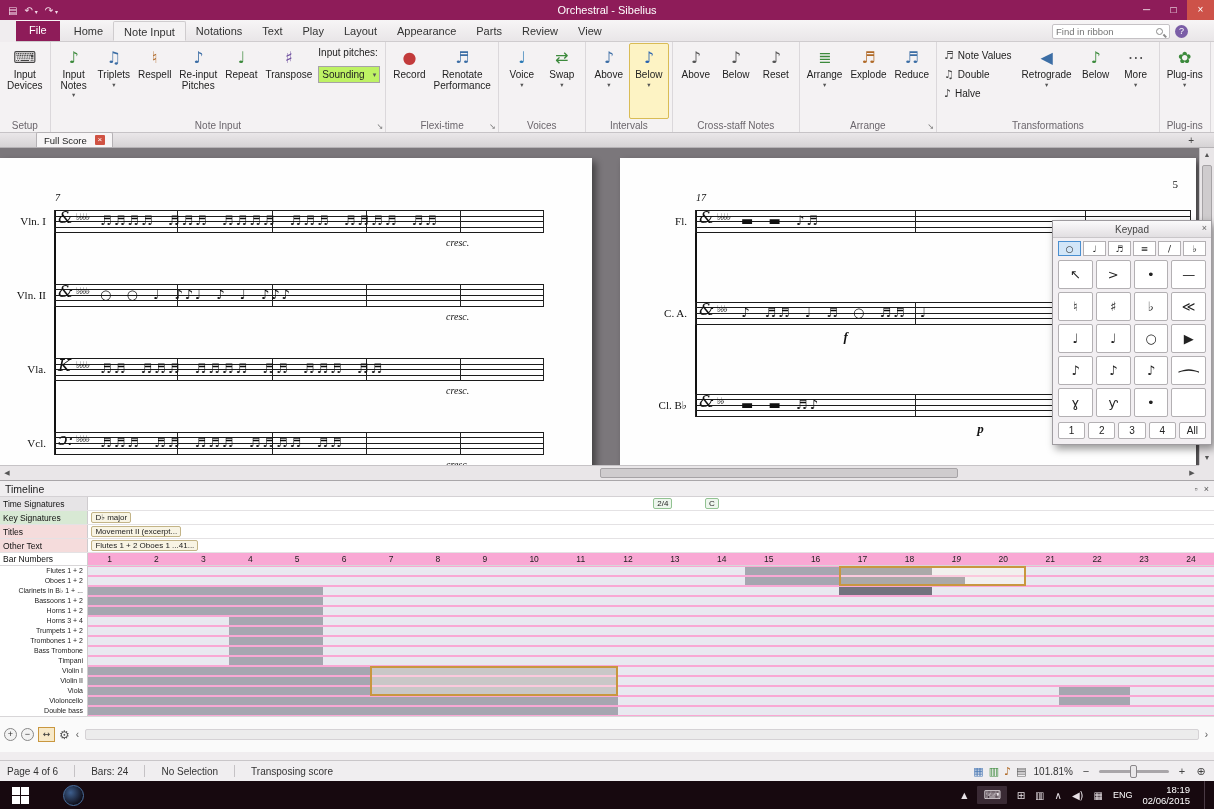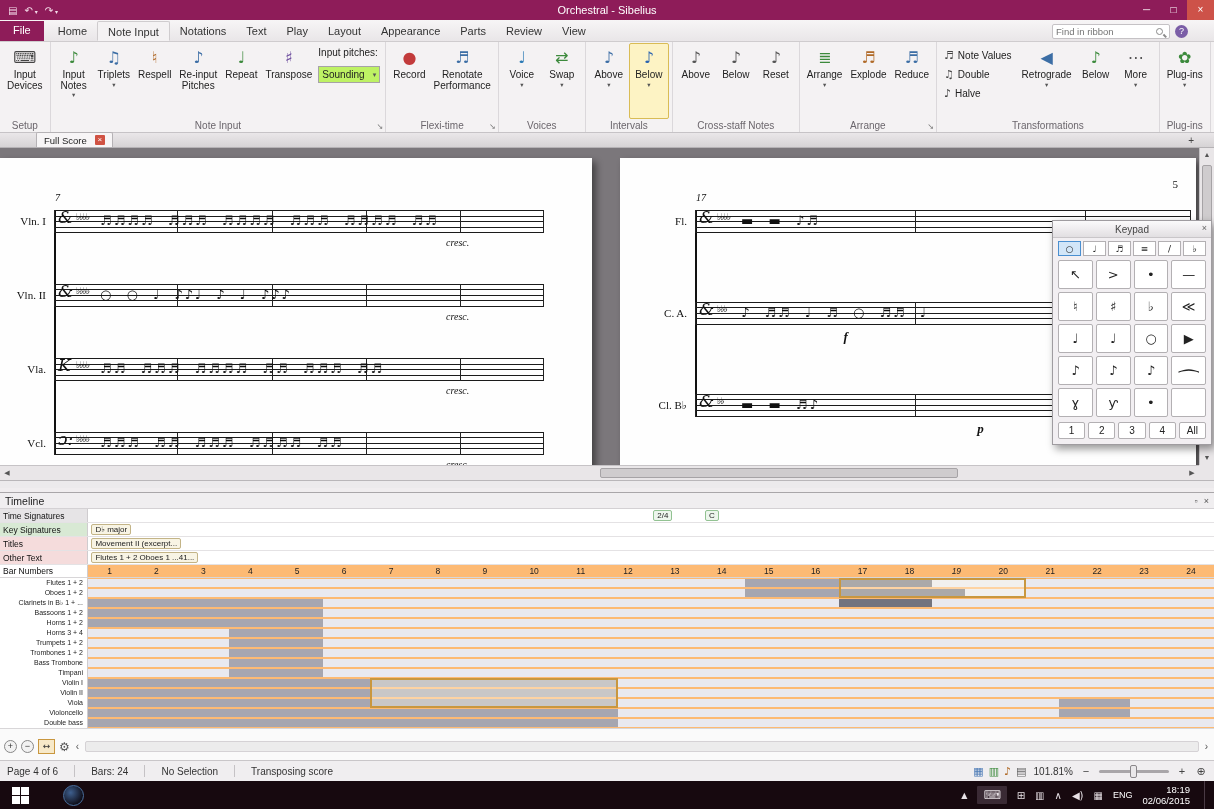--- a/index.html
+++ b/index.html
@@ -11,21 +11,21 @@
 #titlebar{position:absolute;top:0;left:0;right:0;height:20px;background:#8e1c59;color:#fff;display:flex;align-items:center}
 #qat{display:flex;gap:7px;padding-left:8px;font-size:10px;z-index:2}
 .qbtn{color:#f4dce9;cursor:default}
 .qbtn .sm{font-size:6px;vertical-align:middle}
 #wtitle{position:absolute;left:0;right:0;text-align:center;font-size:11px;color:#fff}
 #winbtns{margin-left:auto;display:flex;z-index:2}
 .win-btn{width:27px;height:20px;text-align:center;line-height:19px;font-size:10px;color:#fff}
 .win-btn.close{background:#cd5249}
 
 
-#tabrow{position:absolute;top:20px;left:0;right:0;height:22px;background:linear-gradient(#f7f5f6,#e9e6e8);border-bottom:1px solid #cfccce;display:flex;align-items:flex-end}
+#tabrow{position:absolute;top:20px;left:16px;right:0;height:22px;background:linear-gradient(#f7f5f6,#e9e6e8);border-bottom:1px solid #cfccce;display:flex;align-items:flex-end}
 .file-tab{background:#8e1c59;color:#fff;font-size:11px;padding:3px 13px;height:20px;margin-right:4px}
 .rtab{font-size:11px;color:#333;padding:4px 10px 3px;height:20px}
 .rtab.active{background:#f4f2f3;border:1px solid #cfccce;border-bottom:1px solid #f4f2f3;border-radius:2px 2px 0 0;margin-bottom:-1px}
 #findwrap{position:absolute;right:26px;top:24px;display:flex;align-items:center;gap:5px}
 #findbox{width:118px;height:15px;background:#fff;border:1px solid #c5c2c5;border-radius:2px;display:flex;align-items:center;padding:0 3px}
 #findbox input{border:none;outline:none;width:100px;font-size:9.5px;color:#666;font-family:"Liberation Sans",sans-serif}
 .mag{width:7px;height:7px;border:1.5px solid #8a8a8a;border-radius:50%;position:relative}
 .mag::after{content:"";position:absolute;left:6px;top:6px;width:4px;height:1.5px;background:#8a8a8a;transform:rotate(45deg)}
 #helpbtn{width:13px;height:13px;border-radius:50%;background:#7b5ea7;color:#fff;font-size:9px;text-align:center;line-height:13px}
 
@@ -87,21 +87,21 @@
 #kpgrid{display:grid;grid-template-columns:repeat(4,1fr);gap:3px;padding:3px 5px}
 .kp-key{height:29px;background:#fff;border:1px solid #b3b0b3;border-radius:2px;display:flex;align-items:center;justify-content:center;font-size:13px;font-family:"DejaVu Sans",sans-serif;color:#222}
 .kp-key .tieg{display:inline-block;transform:rotate(90deg) scale(1.1,1.6);font-size:14px}
 #kpvoices{display:flex;gap:3px;padding:2px 5px 5px}
 .kp-voice{flex:1;height:17px;background:#fff;border:1px solid #b3b0b3;border-radius:2px;font-size:10px;display:flex;align-items:center;justify-content:center;color:#222}
 
 
 #gutter{position:absolute;top:480px;left:0;right:0;height:8px;background:#eceaec;border-top:1px solid #b9b6b9}
 
 
-#timeline{position:absolute;top:492px;left:0;right:0;height:272px;background:#fdba74;border-top:1px solid #a9a6a9;display:flex;flex-direction:column}
+#timeline{position:absolute;top:480px;left:0;right:0;height:272px;background:#f9a8d4;border-top:1px solid #a9a6a9;display:flex;flex-direction:column}
 #tlhead{height:16px;background:#f0eef0;border-bottom:1px solid #d4d1d4;display:flex;align-items:center;padding:0 5px;font-size:10.5px;color:#222}
 #tlhead .icons{margin-left:auto;display:flex;gap:6px;font-size:9px;color:#555}
 .tl-track{height:14px;display:flex;border-bottom:1px solid #e4e2e4}
 .tl-label{width:88px;flex:none;font-size:8.5px;color:#111;padding-left:3px;display:flex;align-items:center;border-right:1px solid #cfcccf}
 .tl-label .tarrow{margin-left:auto;margin-right:2px;font-size:6px;color:#444}
 .c-green{background:#d8e9d4}.c-gray{background:#e6e4e6}.c-pink{background:#f5dcdc}.c-white{background:#fff}
 .tl-lane{position:relative;flex:1;background:#fff}
 .chip{position:absolute;top:1px;height:11px;line-height:10px;font-size:8px;color:#222;padding:0 3px;border-radius:2px;white-space:nowrap;border:1px solid}
 .chip.tan{background:#f8f4e4;border-color:#c3b487}
 .chip.green{background:#edf6ed;border-color:#92c292}

